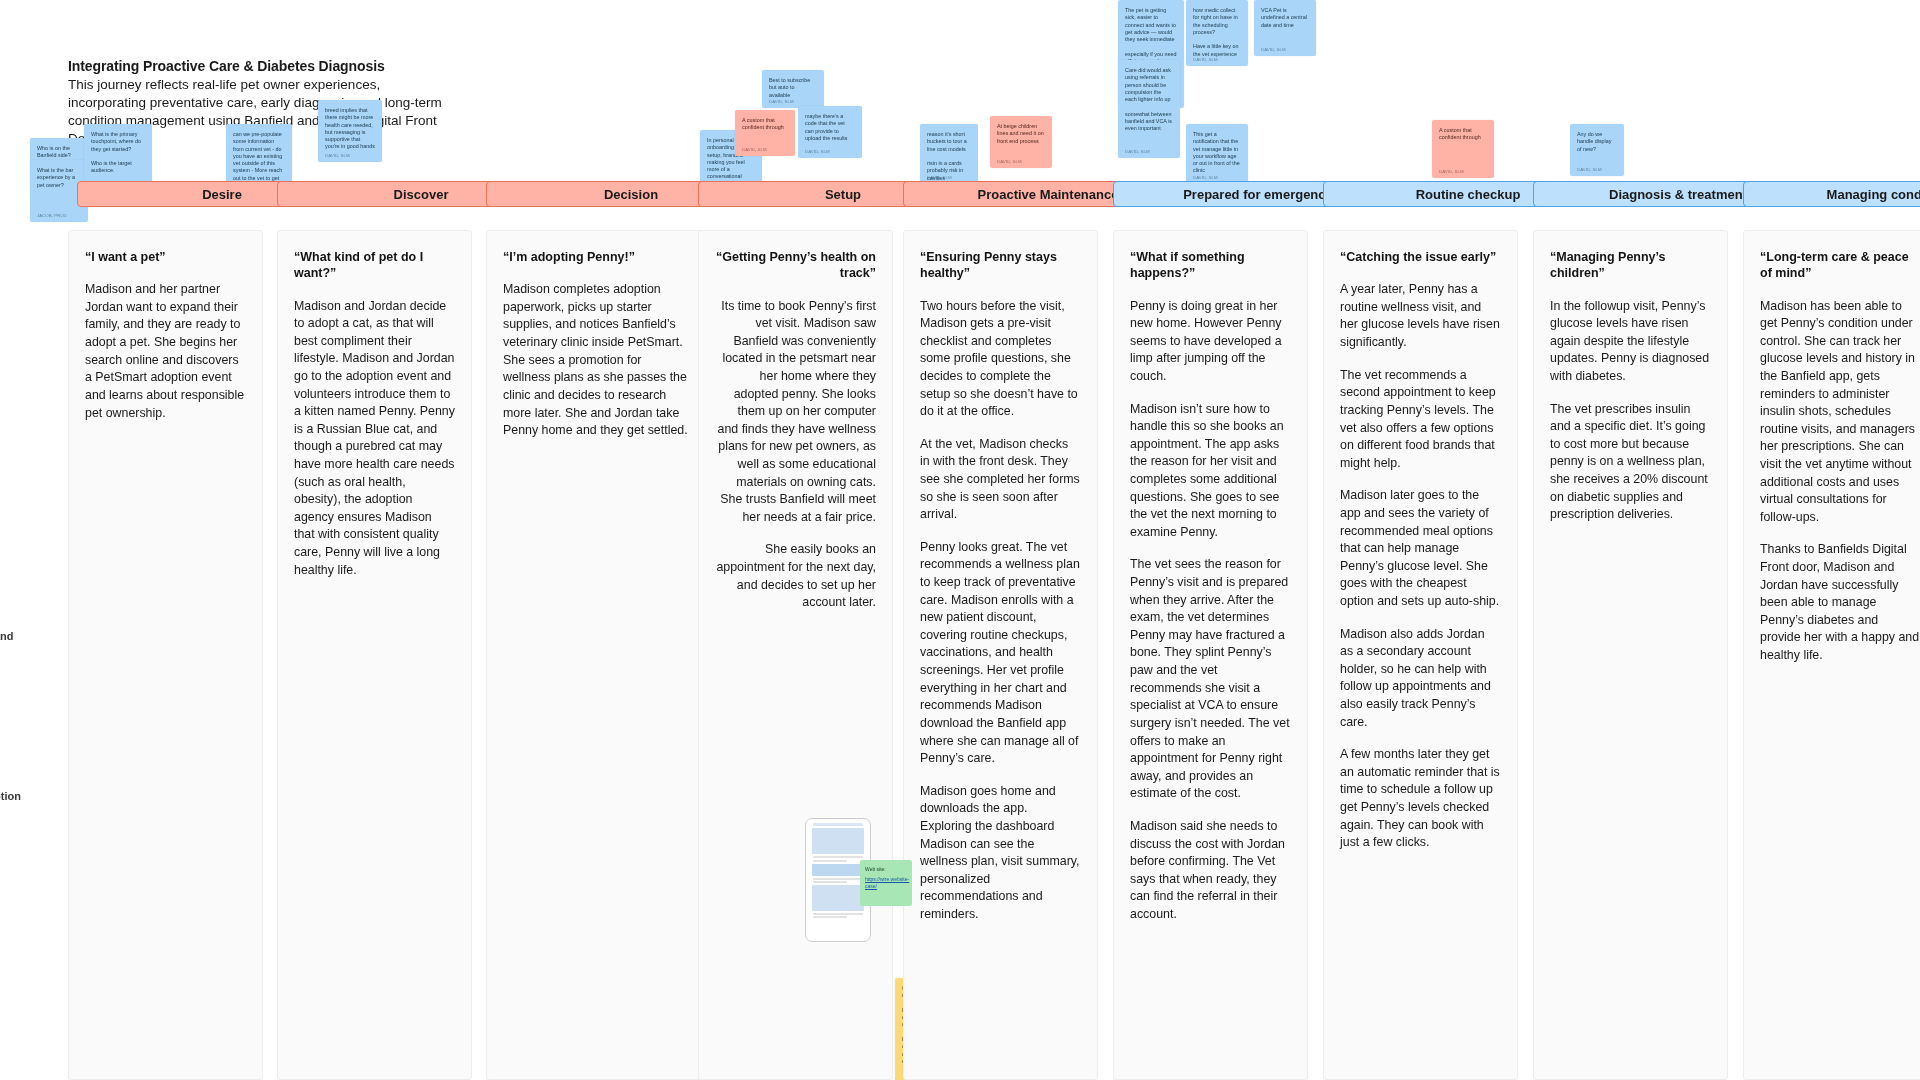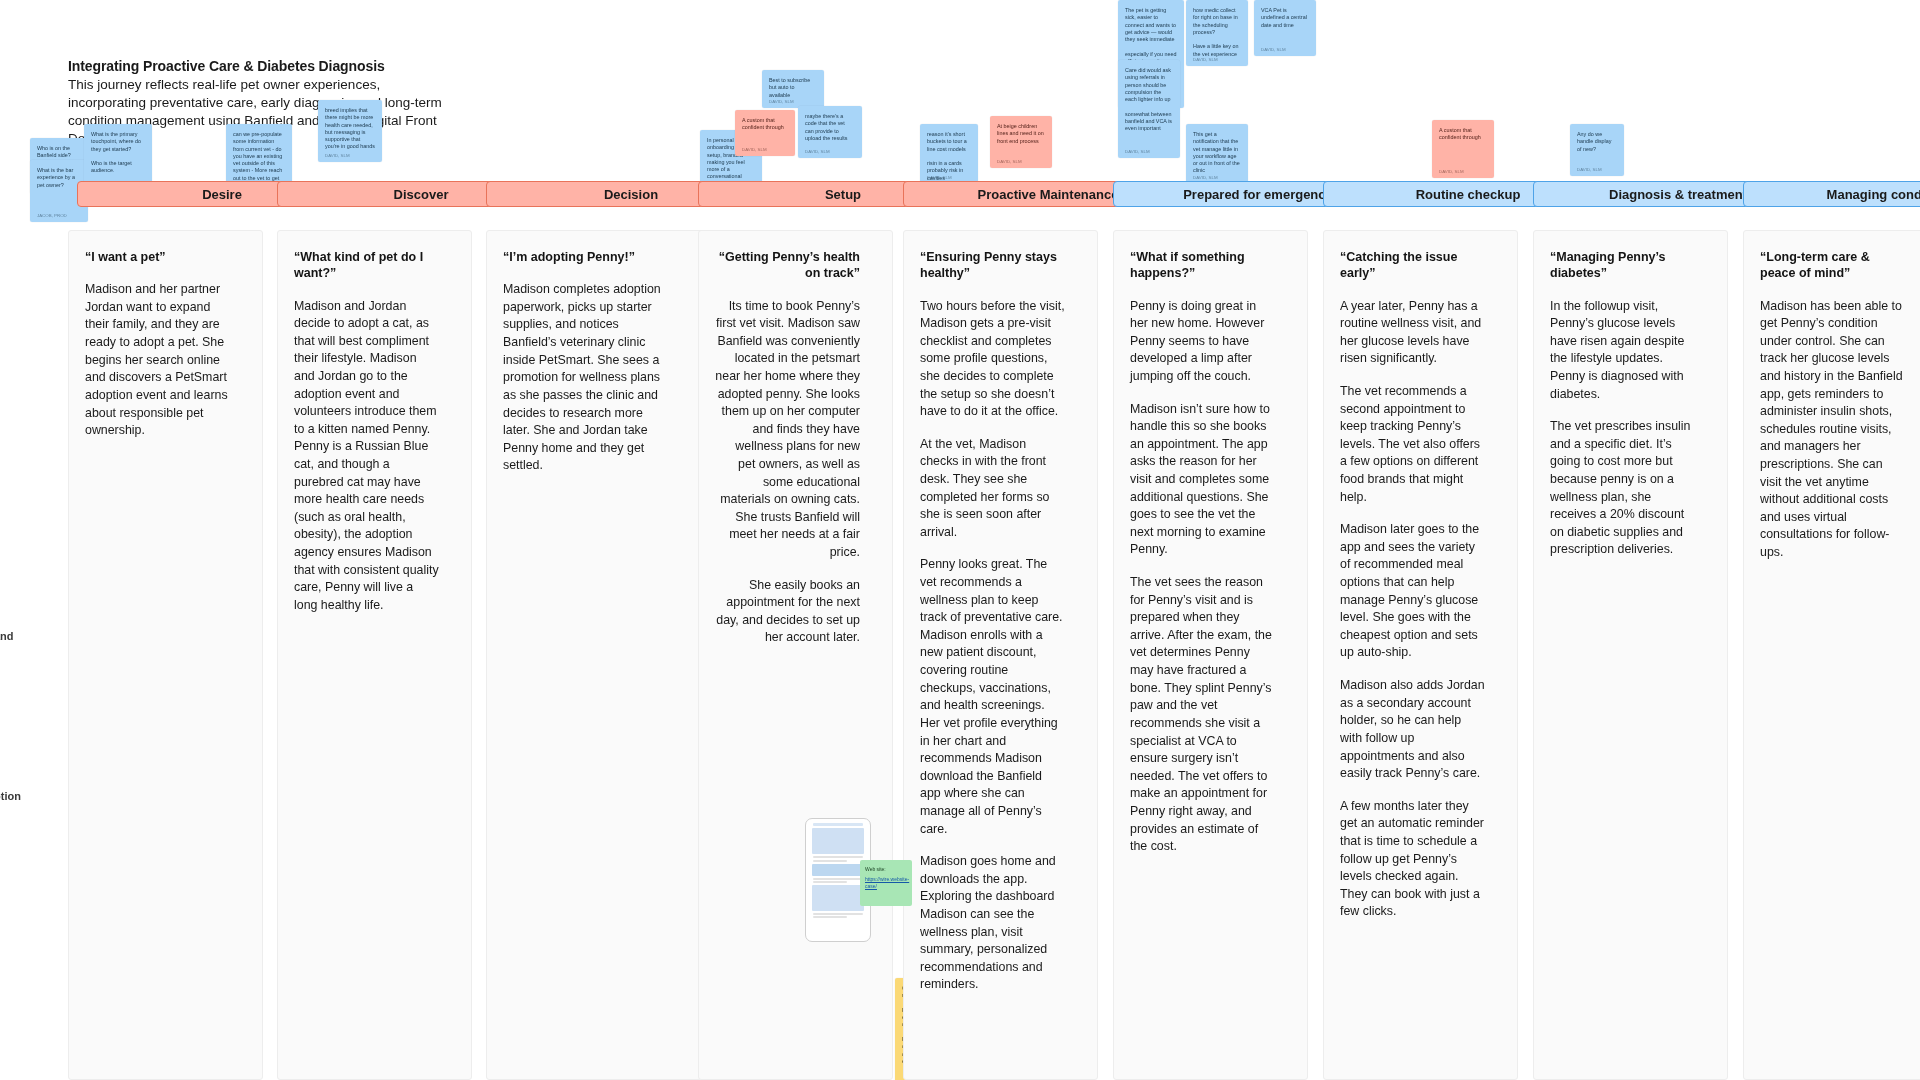--- a/index.html
+++ b/index.html
@@ -57,21 +57,21 @@
   .stage-header.pink  { background: #FFB3A7; border: 1.4px solid #E8735A; }
   .stage-header.blue  { background: #BDE0FD; border: 1.4px solid #4EA3E8; }
 
   
   .col-card {
     position: absolute;
     top: 230px;
     background: #FAFAFA;
     border: 1px solid #EDEDED;
     border-radius: 3px;
-    padding: 18px 32px 14px 16px;
+    padding: 18px 16px 14px 16px;
     overflow: hidden;
     height: 850px;
   }
   .col-card .quote {
     font-size: 12.5px;
     font-weight: bold;
     color: #141414;
     margin: 0 0 16px 0;
     line-height: 1.3;
   }
@@ -424,37 +424,39 @@
         <div class="para"><b>Two hours before the visit, Madison gets a pre-visit checklist and completes some profile questions,</b><span> she decides to complete the setup so she doesn’t have to do it at the office.</span></div>
         <div class="para"><span>At the vet, </span><b>Madison checks in with the front desk. They see she completed her forms so she is seen soon after arrival.</b></div>
         <div class="para"><span>Penny looks great. The vet recommends a wellness plan to keep track of preventative care. Madison enrolls with a new patient discount, covering routine checkups, vaccinations, and health screenings. </span><b>Her vet profile everything in her chart and recommends Madison download the Banfield app</b><span> where she can manage all of Penny’s care.</span></div>
         <div class="para"><b>Madison goes home and downloads the app.</b><span> Exploring the dashboard Madison can see the </span><b>wellness plan, visit summary, personalized recommendations and reminders.</b></div>
       </div>
       <div class="col-card" style="left: 1113px; width: 195px;">
         <div class="quote">“What if something happens?”</div>
         <div class="para"><span>Penny is doing great in her new home. However Penny seems to have developed a limp after jumping off the couch.</span></div>
         <div class="para"><span>Madison isn’t sure how to handle this </span><b>so she books an appointment. The app asks the reason for her visit and completes some additional questions.</b><span> She goes to see the vet the next morning to examine Penny.</span></div>
         <div class="para"><b>The vet sees the reason for Penny’s visit and is prepared when they arrive.</b><span> After the exam, the vet determines </span><b>Penny may have fractured a bone.</b><span> They splint Penny’s paw and the vet </span><b>recommends she visit a specialist at VCA</b><span> to ensure surgery isn’t needed. </span><b>The vet offers to make an appointment for Penny</b><span> right away, and provides an estimate of the cost.</span></div>
+        <div class="para"><span>Madison said she needs to discuss the cost with Jordan before confirming. The Vet says that when ready, they can </span><b>find the referral in their account.</b></div>
       </div>
       <div class="col-card" style="left: 1323px; width: 195px;">
         <div class="quote">“Catching the issue early”</div>
         <div class="para"><span>A year later, Penny has a routine wellness visit, and her glucose levels have risen significantly.</span></div>
         <div class="para"><b>The vet recommends a second appointment to keep tracking Penny’s levels.</b><span> The vet also offers a few options on different food brands that might help.</span></div>
         <div class="para"><span>Madison later goes to the app and </span><b>sees the variety of recommended meal options that can help manage Penny’s glucose level.</b><span> She goes with the cheapest option and sets up auto-ship.</span></div>
         <div class="para"><span>Madison also adds Jordan as a secondary account holder, so he can help with follow up appointments and also easily track Penny’s care.</span></div>
         <div class="para"><span>A few months later they get an </span><b>automatic reminder that is time to schedule a follow up</b><span> get Penny’s levels checked again. They can book with just a few clicks.</span></div>
       </div>
       <div class="col-card" style="left: 1533px; width: 195px;">
-        <div class="quote">“Managing Penny’s diabetes”</div>
+        <div class="quote">“Managing Penny’s children”</div>
         <div class="para"><span>In the followup visit, Penny’s glucose levels have risen again despite the lifestyle updates. </span><b>Penny is diagnosed with diabetes.</b></div>
         <div class="para"><span>The vet prescribes insulin and a specific diet. It’s going to cost more but because penny is on a wellness plan, </span><b>she receives a 20% discount on diabetic supplies and prescription deliveries.</b></div>
       </div>
       <div class="col-card" style="left: 1743px; width: 195px;">
         <div class="quote">“Long-term care &amp; peace of mind”</div>
         <div class="para"><span>Madison has been able to get Penny’s condition under control. </span><b>She can track her glucose levels and history in the Banfield app, gets reminders to administer insulin shots, schedules routine visits, and managers her prescriptions.</b><span> She can visit the vet anytime without additional costs and uses virtual consultations for follow-ups.</span></div>
+        <div class="para"><span>Thanks to Banfields Digital Front door, Madison and Jordan have successfully been able to manage Penny’s diabetes and provide her with a happy and healthy life.</span></div>
       </div>
     </div>
 
   <div class="phone">
     <div class="ph-bar"></div>
     <div class="ph-img"></div>
     <div class="ph-line"></div>
     <div class="ph-line short"></div>
     <div class="ph-blue"></div>
     <div class="ph-line"></div>

